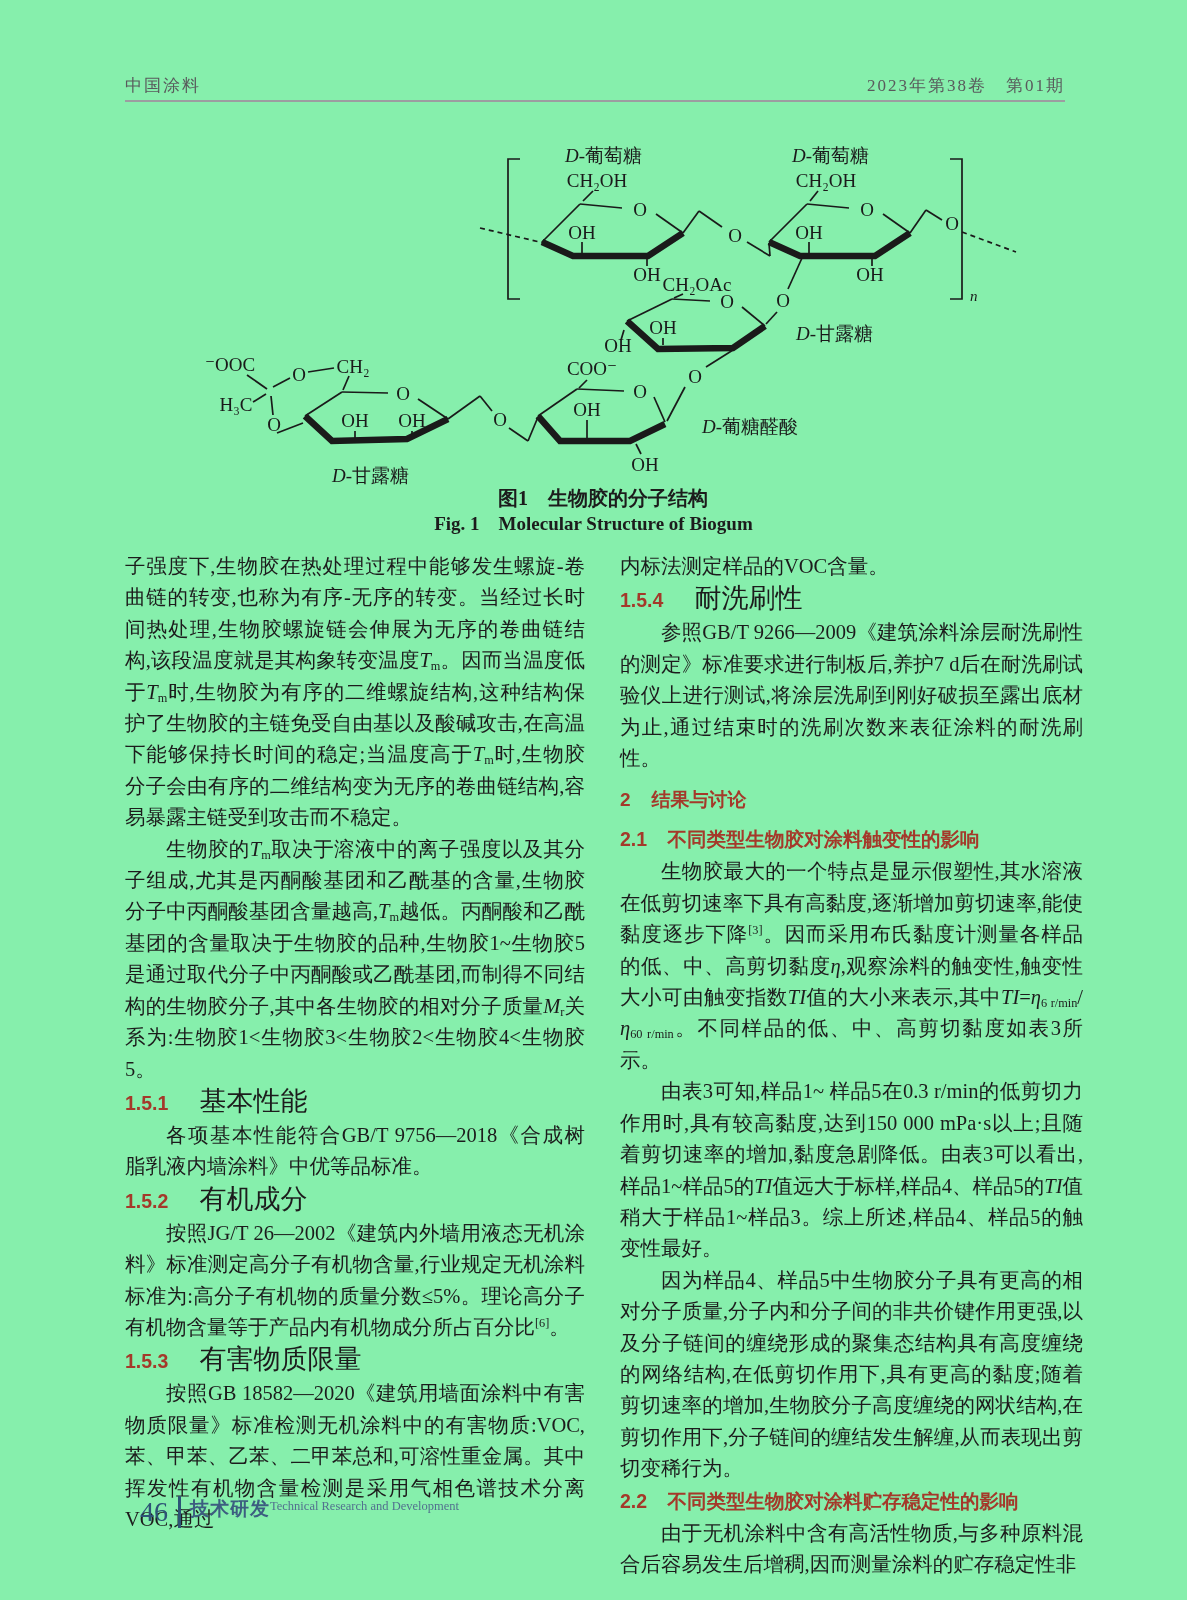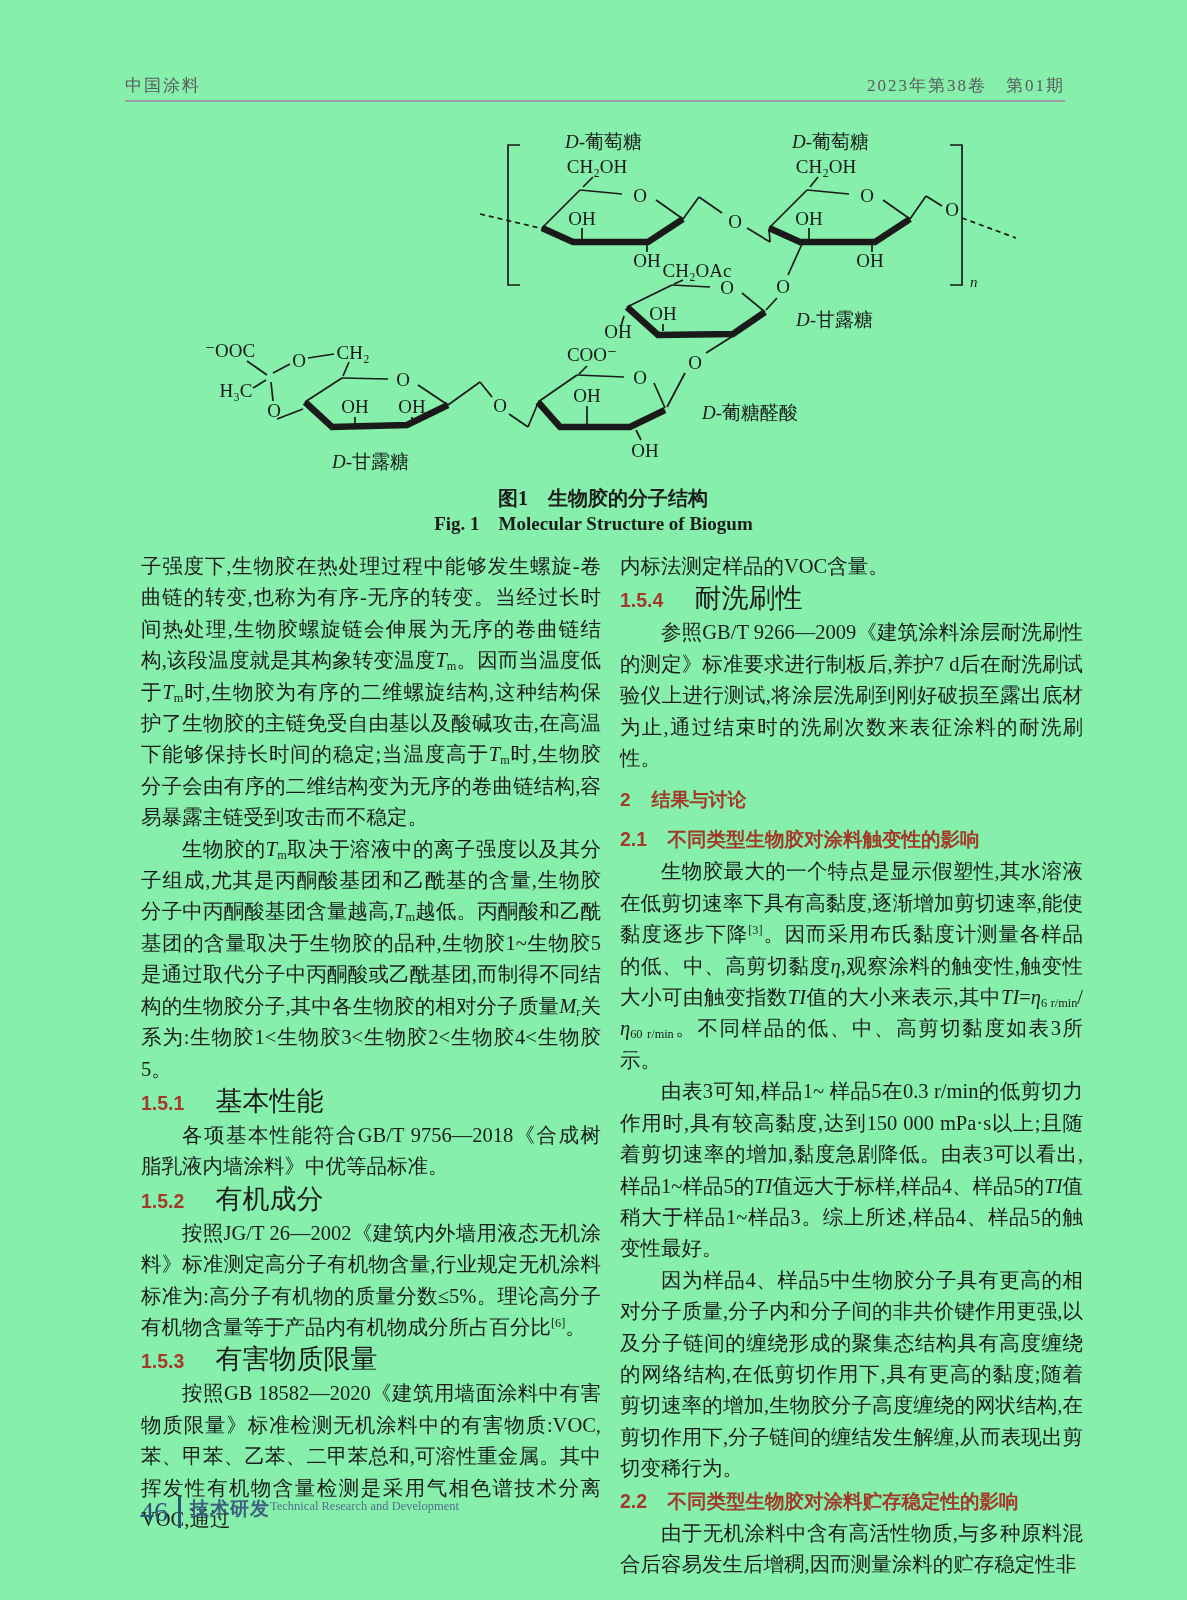--- a/index.html
+++ b/index.html
@@ -3,32 +3,32 @@
 <meta charset="utf-8">
 <style>
   html,body{margin:0;padding:0;background:#ffffff;}
   .page{position:relative;width:1187px;height:1600px;background:#86efac;overflow:hidden;
         font-family:"Liberation Serif","DejaVu Serif",serif;color:#1c1c1c;}
   
   .hdr{position:absolute;left:125px;right:122px;top:74px;display:flex;justify-content:space-between;
        font-size:17px;color:#595a5c;letter-spacing:2px;}
   .hdr-rule{position:absolute;left:125px;right:122px;top:100px;height:2px;background:#9c9da0;}
   
-  .fig{position:absolute;left:150px;top:130px;width:900px;height:352px;}
+  .fig{position:absolute;left:150px;top:144px;width:900px;height:352px;}
   .fig svg{display:block;width:900px;height:352px;}
   .fig text{font-family:"Liberation Serif","DejaVu Serif",serif;font-size:19px;fill:#1a1a1a;}
   .fig .cn{font-size:19px;}
   .fig .it{font-style:italic;}
   .fig .nn{font-size:15px;font-style:italic;}
   .cap{position:absolute;left:0;top:486px;width:100%;text-align:center;line-height:25px;}
   .cap .c1{font-size:20px;font-weight:bold;margin-left:19px;}
   .cap .c2{font-size:19px;font-weight:bold;font-family:"Liberation Serif",serif;}
   
   .col{position:absolute;top:551px;font-size:20.5px;line-height:31.4px;text-align:justify;}
-  .col-l{left:141px;width:460px;}
+  .col-l{left:125px;width:460px;}
   .col-r{left:620px;width:463px;}
   .para{margin:0;}
   .para.ind{text-indent:2em;}
   sub{font-size:0.6em;line-height:0;vertical-align:-0.25em;}
   sup{font-size:0.6em;line-height:0;vertical-align:0.6em;}
   .hh{font-family:"Liberation Sans","DejaVu Sans",sans-serif;}
   .h2{font-size:19px;font-weight:bold;color:#a4392a;line-height:30px;margin:11px 0 9px;}
   .h2 .htxt{margin-left:1.1em;}
   .h3{font-size:19.5px;font-weight:bold;color:#a4392a;line-height:31px;margin:1px 0;}
   .h3 .htxt{margin-left:1.05em;}

